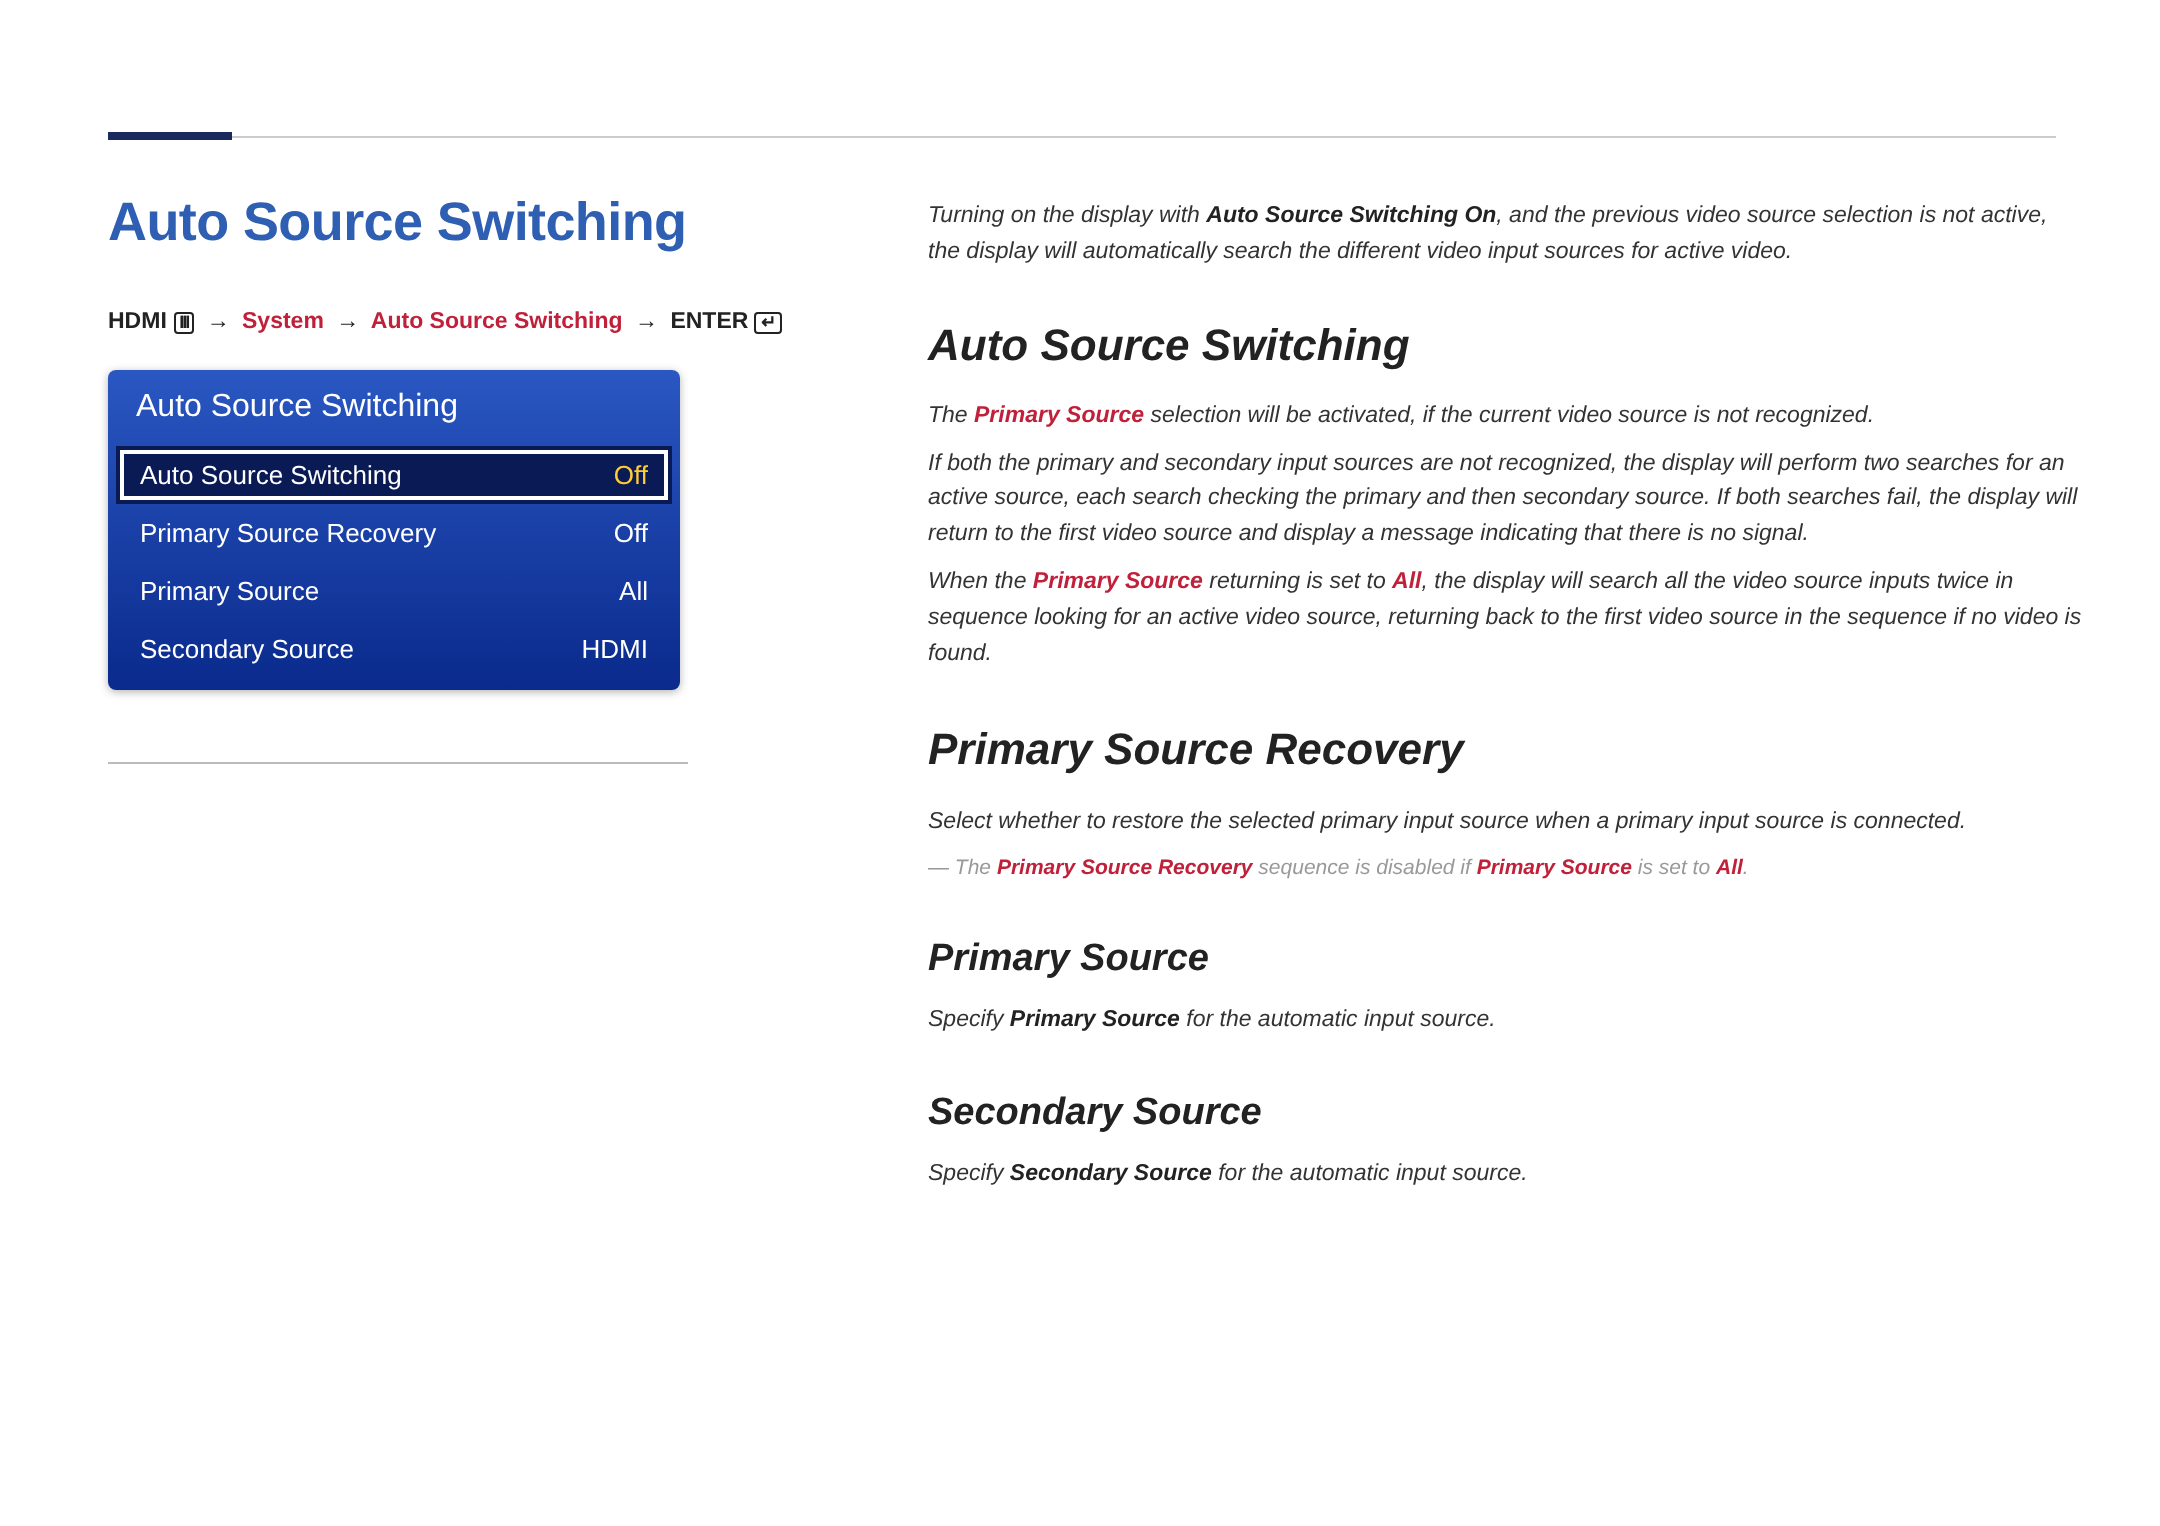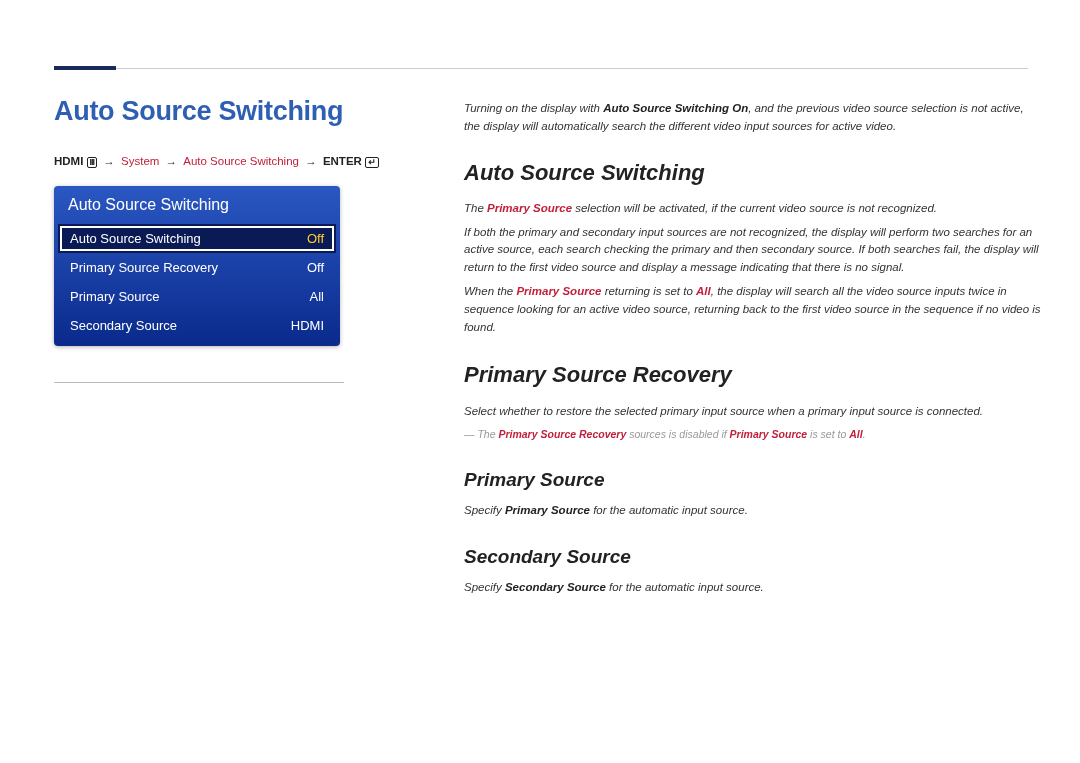--- a/index.html
+++ b/index.html
@@ -39,21 +39,21 @@
     color: #2e5fb3;
     margin-bottom: 28px;
     letter-spacing: -0.3px;
   }
   .breadcrumb {
     font-size: 11.5px;
     font-weight: bold;
     color: #222;
     margin-bottom: 18px;
   }
-  .breadcrumb .red { color: #c0203a; font-weight: normal; }
+  .breadcrumb .red { color: #c0203a; font-weight: bold; }
   .breadcrumb .arrow { margin: 0 3px; font-weight: normal;}
   .menu-icon, .enter-icon {
     display: inline-block;
     border: 1px solid #222;
     font-size: 9px;
     line-height: 9px;
     height: 11px;
     padding: 0 2px;
     vertical-align: 0px;
     border-radius: 2px;
@@ -202,21 +202,21 @@
     <span>The </span><span class="red">Primary Source</span><span> selection will be activated, if the current video source is not recognized.</span>
   </p>
   <p>If both the primary and secondary input sources are not recognized, the display will perform two searches for an active source, each search checking the primary and then secondary source. If both searches fail, the display will return to the first video source and display a message indicating that there is no signal.</p>
   <p>
     <span>When the </span><span class="red">Primary Source</span><span> returning is set to </span><span class="red">All</span><span>, the display will search all the video source inputs twice in sequence looking for an active video source, returning back to the first video source in the sequence if no video is found.</span>
   </p>
 
   <h2>Primary Source Recovery</h2>
   <p>Select whether to restore the selected primary input source when a primary input source is connected.</p>
   <p class="grey-note">
-    <span>The </span><span class="red">Primary Source Recovery</span><span> sources is disabled if </span><span class="red">Primary Source</span><span> is set to </span><span class="red">All</span><span>.</span>
+    <span>The </span><span class="red">Primary Source Recovery</span><span> sequence is disabled if </span><span class="red">Primary Source</span><span> is set to </span><span class="red">All</span><span>.</span>
   </p>
 
   <h3>Primary Source</h3>
   <p>
     <span>Specify </span><span class="b">Primary Source</span><span> for the automatic input source.</span>
   </p>
 
   <h3>Secondary Source</h3>
   <p>
     <span>Specify </span><span class="b">Secondary Source</span><span> for the automatic input source.</span>

